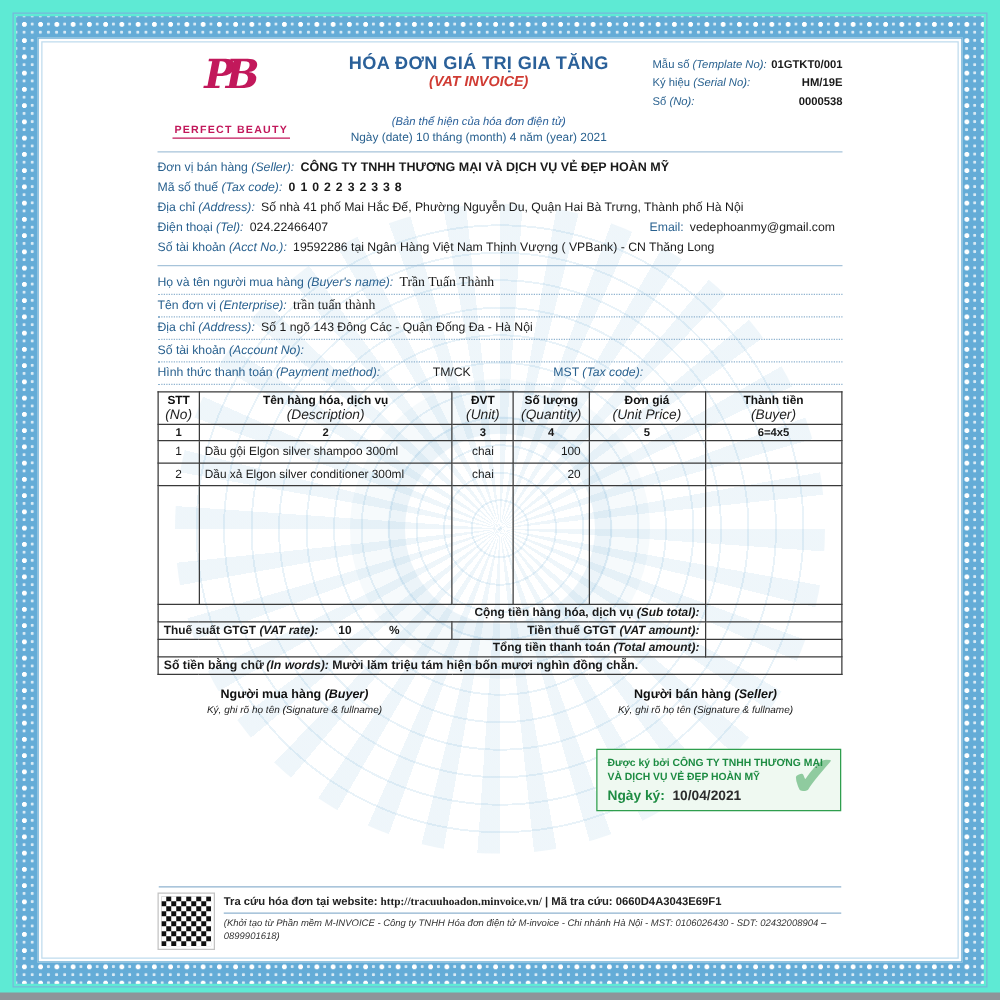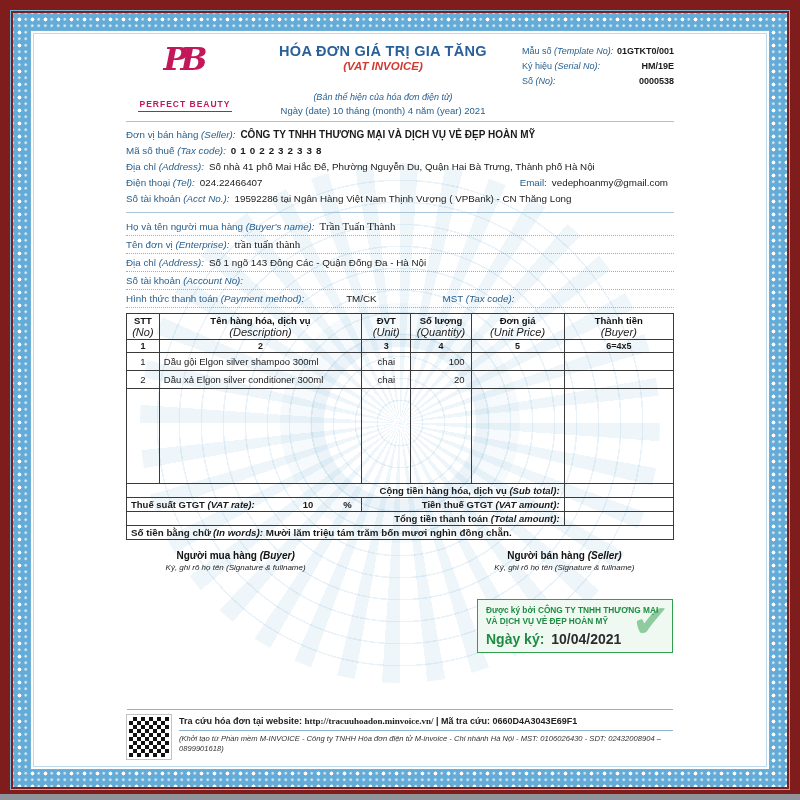--- a/index.html
+++ b/index.html
@@ -1,17 +1,17 @@
 <!DOCTYPE html>
 <html lang="vi"><head>
 <meta charset="utf-8">
 <style>
   html,body{margin:0;padding:0;}
   body{width:800px;height:800px;background:#ffffff;font-family:"Liberation Sans","DejaVu Sans",sans-serif;color:#1a1a1a;}
-  .page{position:relative;width:800px;height:800px;background:#7f1d1d;overflow:hidden;}
+  .page{position:relative;width:800px;height:800px;background:#5eead4;overflow:hidden;}
 
   
   .band{position:absolute;inset:10px;border:1px solid #79b6da;}
   .band::before{content:"";position:absolute;inset:2px;
     background-color:#64acd7;
     background-image:
       radial-gradient(circle,#ffffff 1.7px,transparent 2.2px),
       radial-gradient(circle,rgba(255,255,255,.75) 1px,transparent 1.5px);
     background-size:13px 13px,6.5px 6.5px;
     background-position:0 0,3px 3px;}
@@ -70,38 +70,38 @@
   th .th-en{font-weight:normal;font-style:italic;font-size:11px;color:#222;}
   .nums td{font-weight:bold;font-size:9px;text-align:center;padding:0 2px;}
   .item td{font-size:9.5px;height:15px;}
   .item .c{text-align:center;}
   .item .r{text-align:right;padding-right:6px;}
   .filler td{height:92px;}
   .sum-label{text-align:right;font-weight:bold;font-size:9.5px;padding:2px 6px;}
   .sum-label i{font-weight:bold;font-style:italic;}
   .vat-left{font-weight:bold;font-size:9.5px;padding:2px 6px;}
   .vat-left i{font-weight:bold;}
-  .vat-val{display:inline-block;margin-left:48px;}
+  .vat-val{display:inline-block;margin-left:16px;}
   .vat-pct{display:inline-block;margin-left:30px;}
   .words{font-size:9.8px;padding:3px 6px;}
   .words i{font-weight:bold;}
   .words .b{margin-right:2px;}
 
   
   .sig-row{display:flex;justify-content:space-between;margin-top:10px;}
   .sig{width:40%;text-align:center;}
   .sig-title{font-weight:bold;font-size:10px;color:#111;}
   .sig-title i{font-weight:bold;}
   .sig-sub{font-style:italic;font-size:8px;color:#222;margin-top:2px;}
 
   
   .dsig{position:absolute;right:96px;top:568px;width:178px;border:1px solid #2f9e4e;background:#eff9f1;
     padding:5px 8px;z-index:3;}
   .dsig-text{color:#1e8c43;font-weight:bold;font-size:8.3px;line-height:11px;position:relative;z-index:1;}
-  .dsig-date{margin-top:4px;font-size:14px;color:#1e8c43;position:relative;z-index:1;}
+  .dsig-date{margin-top:4px;font-size:11px;color:#1e8c43;position:relative;z-index:1;}
   .dsig-date .dsig-date-val{color:#2c2c2c;font-weight:bold;margin-left:3px;}
   .dsig-check{position:absolute;right:2px;top:-4px;font-size:46px;line-height:50px;
     color:rgba(47,158,78,.5);z-index:0;pointer-events:none;}
 
   
   .footer{position:absolute;left:96px;right:96px;bottom:10px;z-index:2;
     border-top:1px solid #8fb3cf;padding-top:5px;}
   .footer-main{display:flex;gap:8px;align-items:flex-start;}
   .qr{width:40px;height:40px;flex:none;
     background:conic-gradient(#111 25%,#fff 0 50%,#111 0 75%,#fff 0);
@@ -285,21 +285,21 @@
           <td colspan="3" class="sum-label"><span>Tiền thuế GTGT</span> <i>(VAT amount):</i></td>
           <td></td>
         </tr>
         <tr>
           <td colspan="5" class="sum-label"><span>Tổng tiền thanh toán</span> <i>(Total amount):</i></td>
           <td></td>
         </tr>
         <tr>
           <td colspan="6" class="words">
             <span class="b">Số tiền bằng chữ</span><i>(In words):</i>
-            <span class="b">Mười lăm triệu tám trăm bốn mươi nghìn đồng chẵn.</span>
+            <span class="b">Mười lăm triệu tám hiện bốn mươi nghìn đồng chẵn.</span>
           </td>
         </tr>
       </tbody>
         </table>
 
       <div class="sig-row">
         <div class="sig">
           <div class="sig-title"><span>Người mua hàng</span> <i>(Buyer)</i></div>
           <div class="sig-sub">Ký, ghi rõ họ tên (Signature &amp; fullname)</div>
         </div>

